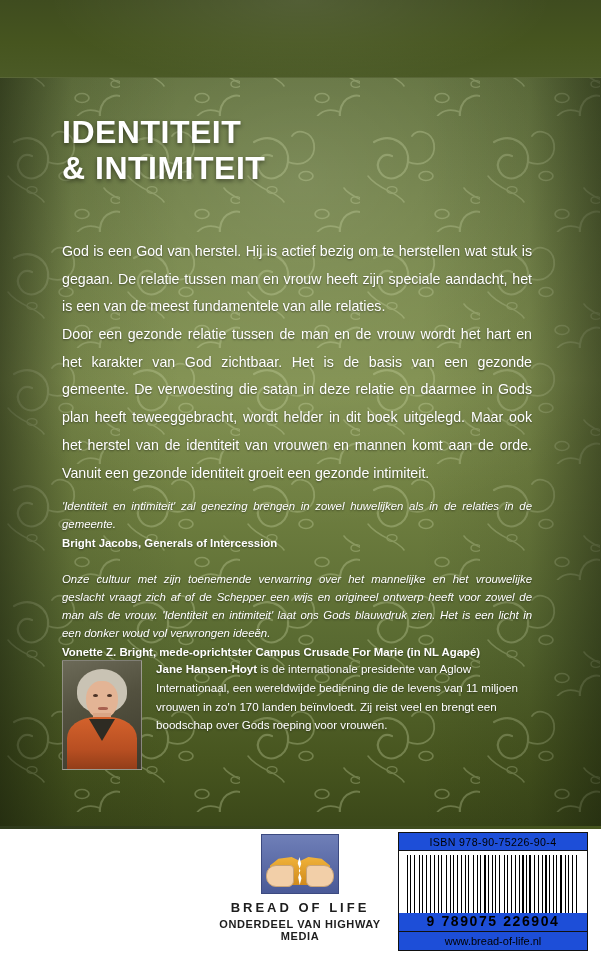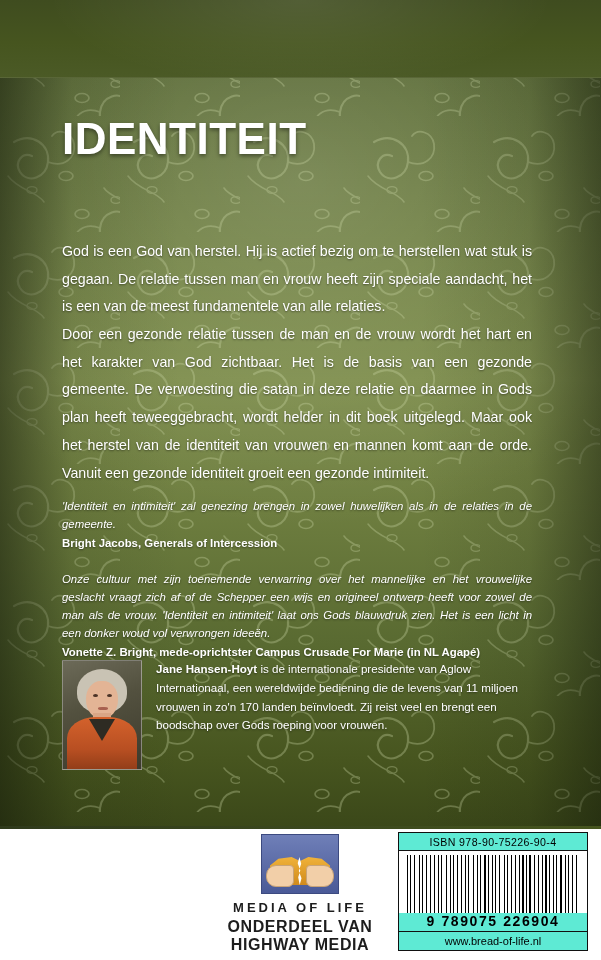--- a/index.html
+++ b/index.html
@@ -74,21 +74,21 @@
 
   
   .title-block {
     position: absolute;
     left: 62px;
     top: 114px;
     width: 470px;
   }
   .title-line {
     color: #ffffff;
-    font-size: 44px;
+    font-size: 32px;
     font-weight: bold;
     letter-spacing: 0.5px;
     line-height: 1.14;
     text-shadow: 0 2px 4px rgba(0,0,0,0.45);
     font-family: "Liberation Sans", sans-serif;
   }
 
   
   .body-copy {
     position: absolute;
@@ -228,35 +228,35 @@
     background:#f2cfa8; border-radius: 4px 10px 10px 6px;
     border:1px solid #c9a478;
   }
   .pub-name {
     font-size: 13px;
     font-weight: bold;
     letter-spacing: 3px;
     color: #1d1d1d;
   }
   .pub-sub {
-    font-size: 16px;
+    font-size: 11px;
     font-weight: bold;
     letter-spacing: 0.6px;
     color: #1d1d1d;
     margin-top: 3px;
   }
 
   
   .isbn-block {
     position: absolute;
     left: 398px;
     top: 832px;
     width: 188px;
     border: 1px solid #111;
-    background: #5eead4;
+    background: #1d4ed8;
     font-family: "Liberation Sans", sans-serif;
   }
   .isbn-top {
     text-align: center;
     font-size: 10.6px;
     letter-spacing: 0.4px;
     padding: 3px 0 2px 0;
     border-bottom: 1px solid #111;
     color:#000;
   }
@@ -317,20 +317,21 @@
     </div>
 
     <div class="vignette"></div>
 
     <div class="top-band">
       <div class="top-band-shine"></div>
     </div>
 
     <div class="title-block">
       <div class="title-line">IDENTITEIT</div>
+      <div class="title-line">&amp; INTIMITEIT</div>
     </div>
 
     <div class="body-copy">
       <p>God is een God van herstel. Hij is actief bezig om te herstellen wat stuk is gegaan. De relatie tussen man en vrouw heeft zijn speciale aandacht, het is een van de meest fundamentele van alle relaties.</p>
       <p>Door een gezonde relatie tussen de man en de vrouw wordt het hart en het karakter van God zichtbaar. Het is de basis van een gezonde gemeente. De verwoesting die satan in deze relatie en daarmee in Gods plan heeft teweeggebracht, wordt helder in dit boek uitgelegd. Maar ook het herstel van de identiteit van vrouwen en mannen komt aan de orde. Vanuit een gezonde identiteit groeit een gezonde intimiteit.</p>
     </div>
 
     <div class="endorsements">
       <p class="quote">'Identiteit en intimiteit' zal genezing brengen in zowel huwelijken als in de relaties in de gemeente.</p>
       <p class="attrib">Bright Jacobs, Generals of Intercession</p>
@@ -360,21 +361,21 @@
       <div class="strip-rule"></div>
     </div>
 
     <div class="publisher">
       <div class="logo-box">
         <div class="logo-bread"></div>
         <div class="logo-crack"></div>
         <div class="logo-hand-l"></div>
         <div class="logo-hand-r"></div>
       </div>
-      <div class="pub-name">MEDIA OF LIFE</div>
+      <div class="pub-name">BREAD OF LIFE</div>
       <div class="pub-sub">ONDERDEEL VAN HIGHWAY MEDIA</div>
     </div>
 
     <div class="isbn-block">
       <div class="isbn-top">ISBN 978-90-75226-90-4</div>
       <div class="barcode">
           <i style="width: 1px;"></i>
           <i style="width: 1px; background: transparent;"></i>
           <i style="width: 2px;"></i>
           <i style="width: 1px; background: transparent;"></i>

